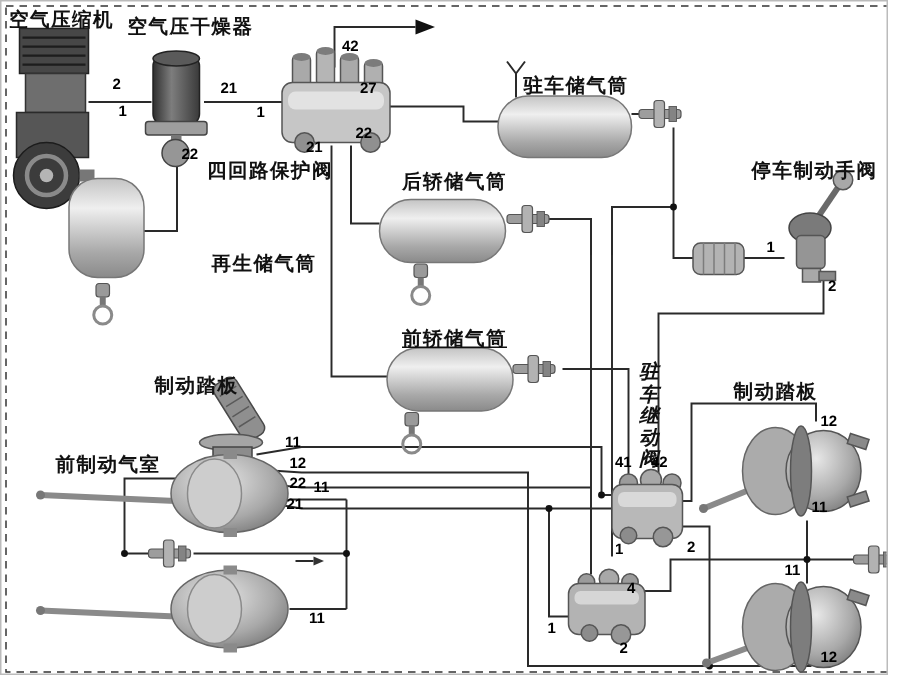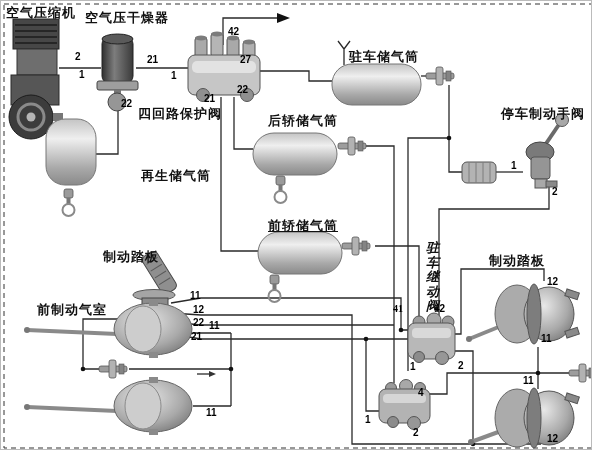--- a/index.html
+++ b/index.html
@@ -288,21 +288,21 @@
   <span class="port" style="left:236px;top:84px;">22</span>
   <span class="port" style="left:203px;top:93px;">21</span>
   <span class="port" style="left:189px;top:290px;">11</span>
   <span class="port" style="left:192px;top:304px;">12</span>
   <span class="port" style="left:192px;top:317px;">22</span>
   <span class="port" style="left:190px;top:331px;">21</span>
   <span class="port" style="left:208px;top:320px;">11</span>
   <span class="port" style="left:205px;top:407px;">11</span>
   <span class="port" style="left:510px;top:160px;">1</span>
   <span class="port" style="left:551px;top:186px;">2</span>
-  <span class="port" style="left:392px;top:303px;font-family:Liberation Serif, serif;">41</span>
+  <span class="port" style="left:409px;top:303px;">41</span>
   <span class="port" style="left:433px;top:303px;">42</span>
   <span class="port" style="left:409px;top:361px;">1</span>
   <span class="port" style="left:457px;top:360px;">2</span>
   <span class="port" style="left:364px;top:414px;">1</span>
   <span class="port" style="left:417px;top:387px;">4</span>
   <span class="port" style="left:412px;top:427px;">2</span>
   <span class="port" style="left:546px;top:276px;">12</span>
   <span class="port" style="left:540px;top:333px;">11</span>
   <span class="port" style="left:522px;top:375px;">11</span>
   <span class="port" style="left:546px;top:433px;">12</span>

